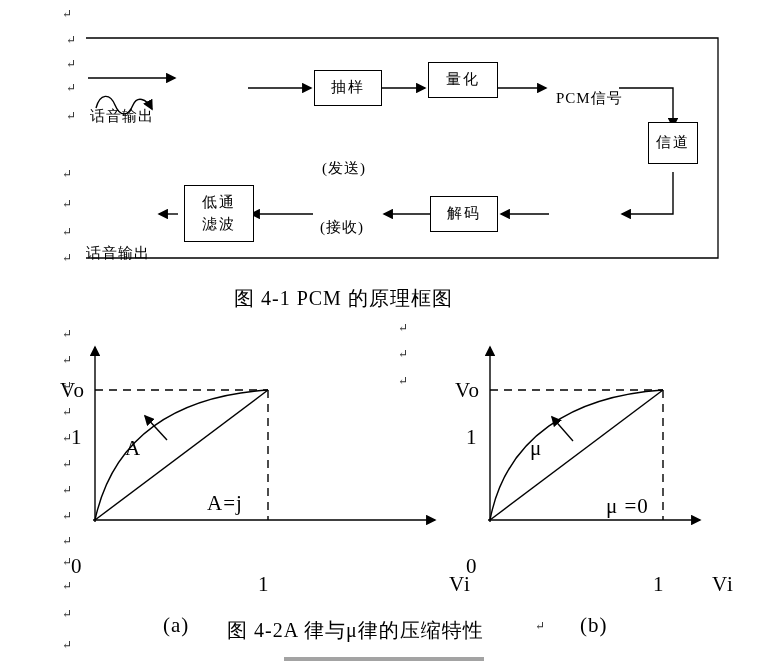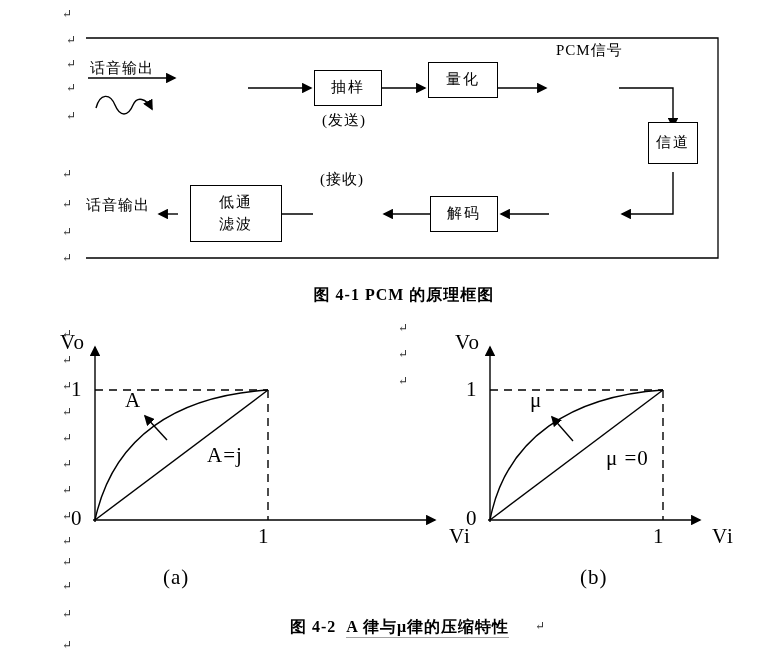--- a/index.html
+++ b/index.html
@@ -7,24 +7,24 @@
   .page {
     position:relative; width:770px; height:661px; background:#fff;
     font-family:"Liberation Serif","DejaVu Serif",serif; color:#000; overflow:hidden;
   }
   .overlay { position:absolute; left:0; top:0; pointer-events:none; }
   .box {
     position:absolute; border:1.6px solid #000; background:#fff;
     display:flex; flex-direction:column; align-items:center; justify-content:center;
     font-size:15px; letter-spacing:2px; line-height:1.45; white-space:nowrap;
   }
-  .lbl { position:absolute; font-size:15px; letter-spacing:1px; white-space:nowrap; }
+  .lbl { position:absolute; font-size:15px; letter-spacing:1px; white-space:nowrap;margin-top:48px; }
   .latin { font-size:21px; letter-spacing:1px; }
-  .caption { position:absolute; text-align:center; font-size:16px; letter-spacing:1px; white-space:nowrap;font-weight:bold; }
-  .underlined { border-bottom:1px solid #a3a3a3; padding-bottom:2px; margin-left:10px; }
+  .caption { position:absolute; font-size:20px; letter-spacing:1px; white-space:nowrap; }
+  .underlined { border-bottom:5px solid #a3a3a3; padding-bottom:16px; }
   .pmark { position:absolute; font-size:12px; color:#333; line-height:1; }
 </style>
 </head>
 <body>
 
 <div class="page">
 
   <svg class="overlay" width="770" height="661" viewBox="0 0 770 661">
     <defs>
       <marker id="arr" viewBox="0 0 10 10" refX="8.5" refY="5" markerWidth="7.5" markerHeight="7.5" orient="auto-start-reverse">
@@ -76,21 +76,21 @@
   </div>
   <div class="box" style="left:428px;top:62px;width:70px;height:36px">
     <span>量化</span>
   </div>
   <div class="box" style="left:648px;top:122px;width:50px;height:42px">
     <span>信道</span>
   </div>
   <div class="box" style="left:430px;top:196px;width:68px;height:36px">
     <span>解码</span>
   </div>
-  <div class="box" style="left:190px;top:185px;width:92px;height:57px">
+  <div class="box" style="left:184px;top:185px;width:70px;height:57px">
     <span>低通</span>
     <span>滤波</span>
   </div>
 
   <div class="lbl" style="left:90px;top:59px">话音输出</div>
   <div class="lbl" style="left:86px;top:196px">话音输出</div>
   <div class="lbl" style="left:556px;top:41px">PCM信号</div>
   <div class="lbl" style="left:322px;top:111px">(发送)</div>
   <div class="lbl" style="left:320px;top:170px">(接收)</div>
   <div class="caption" style="left:234px;top:285px;width:340px">图 4-1  PCM 的原理框图</div>

